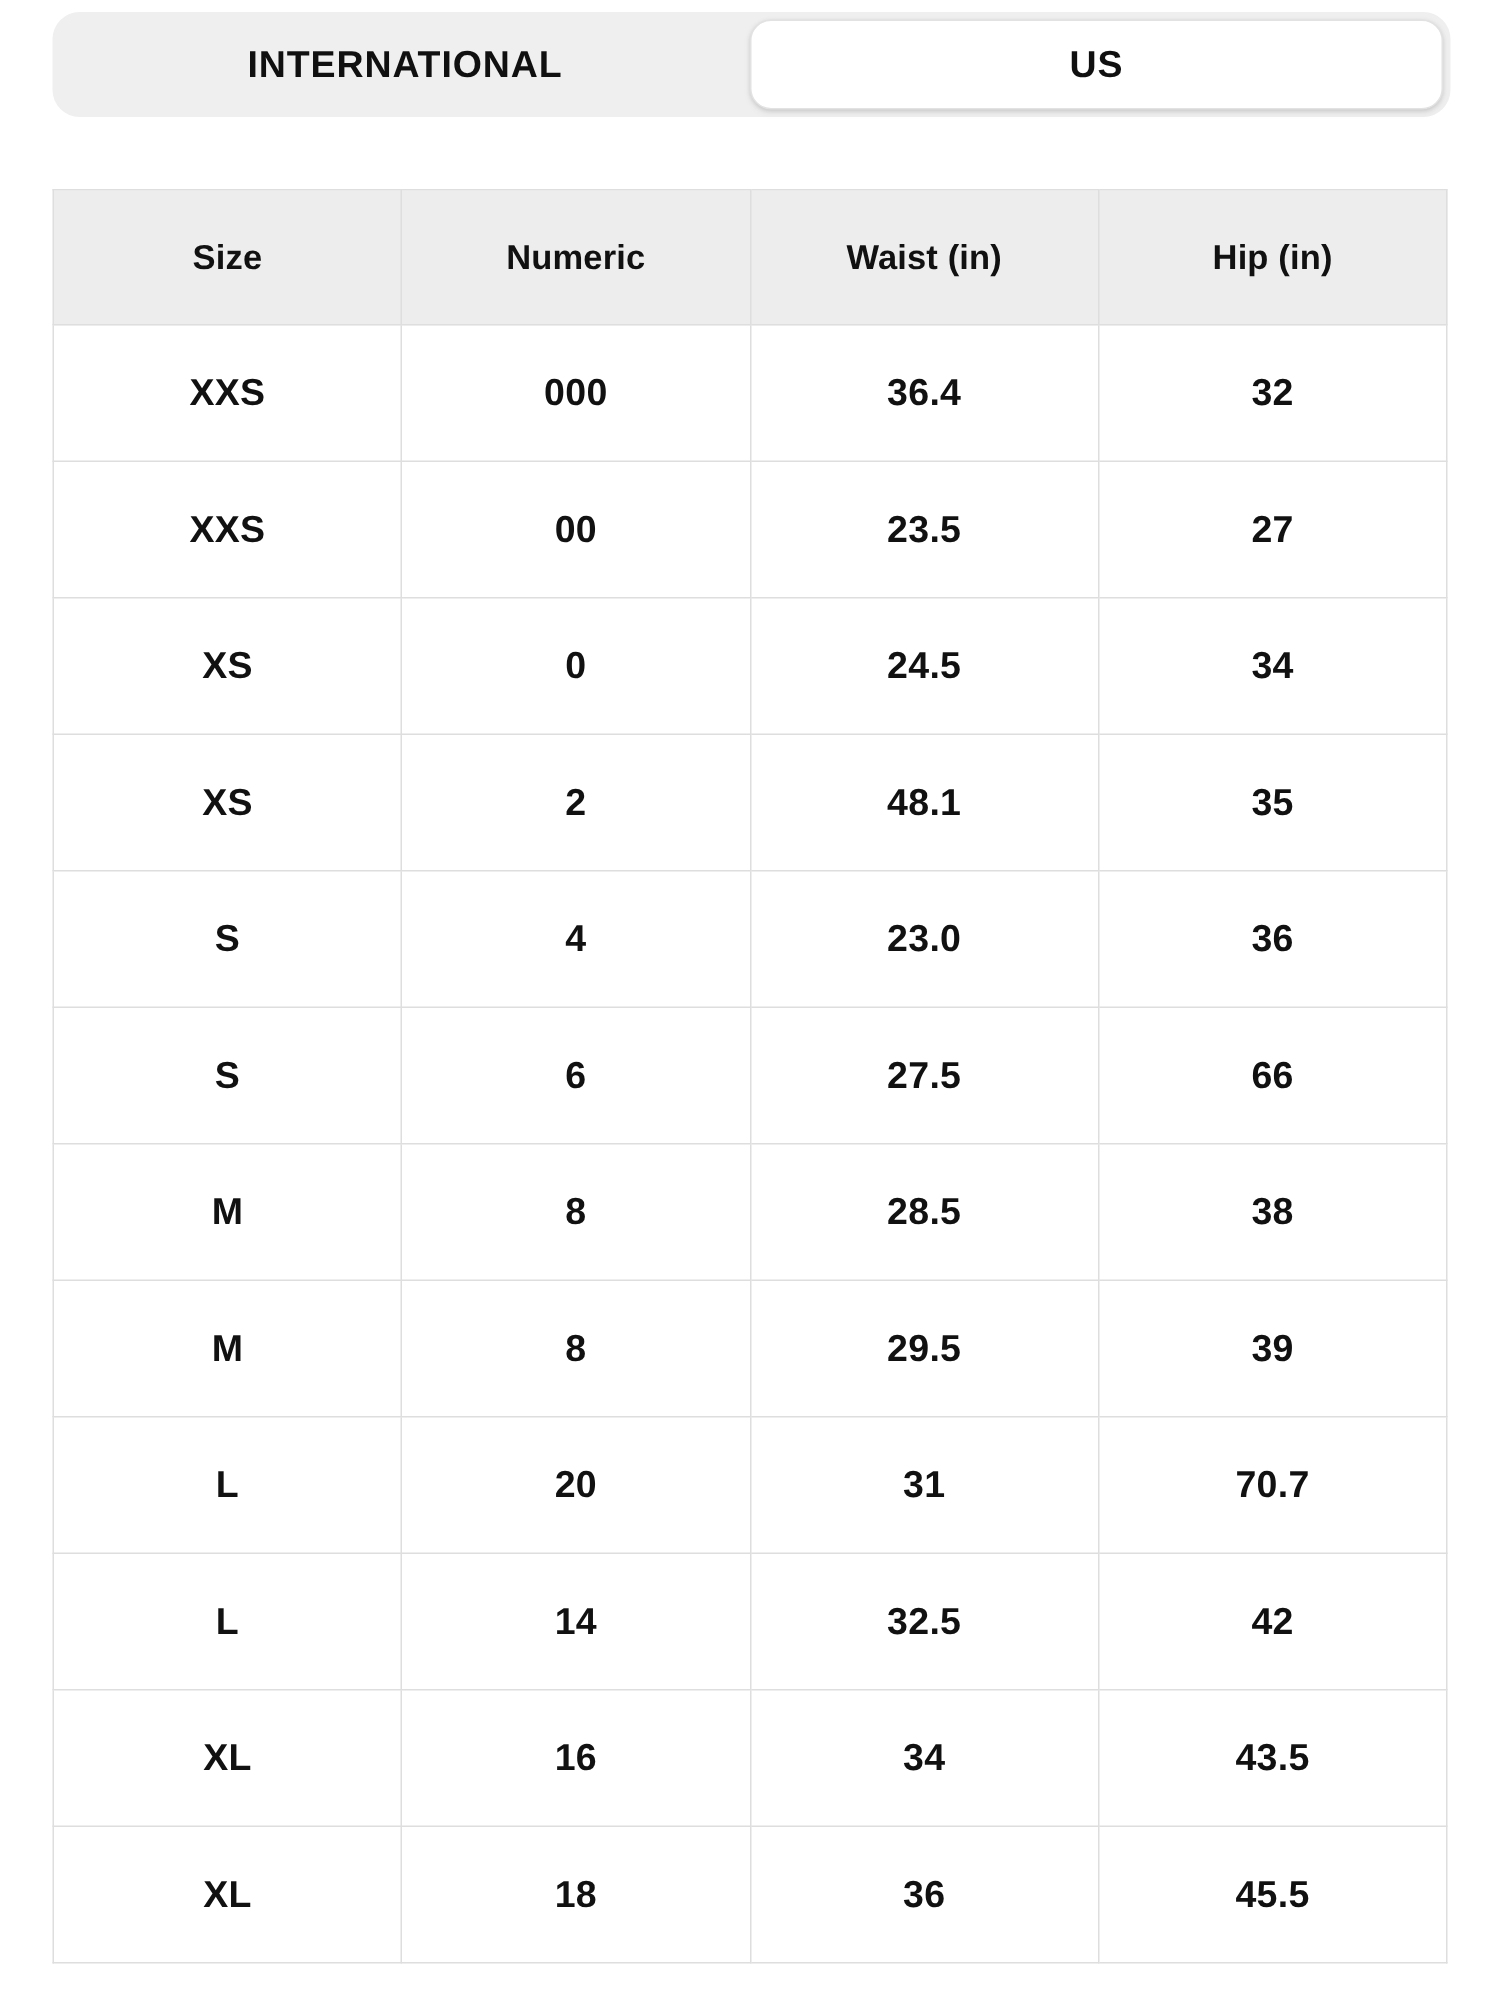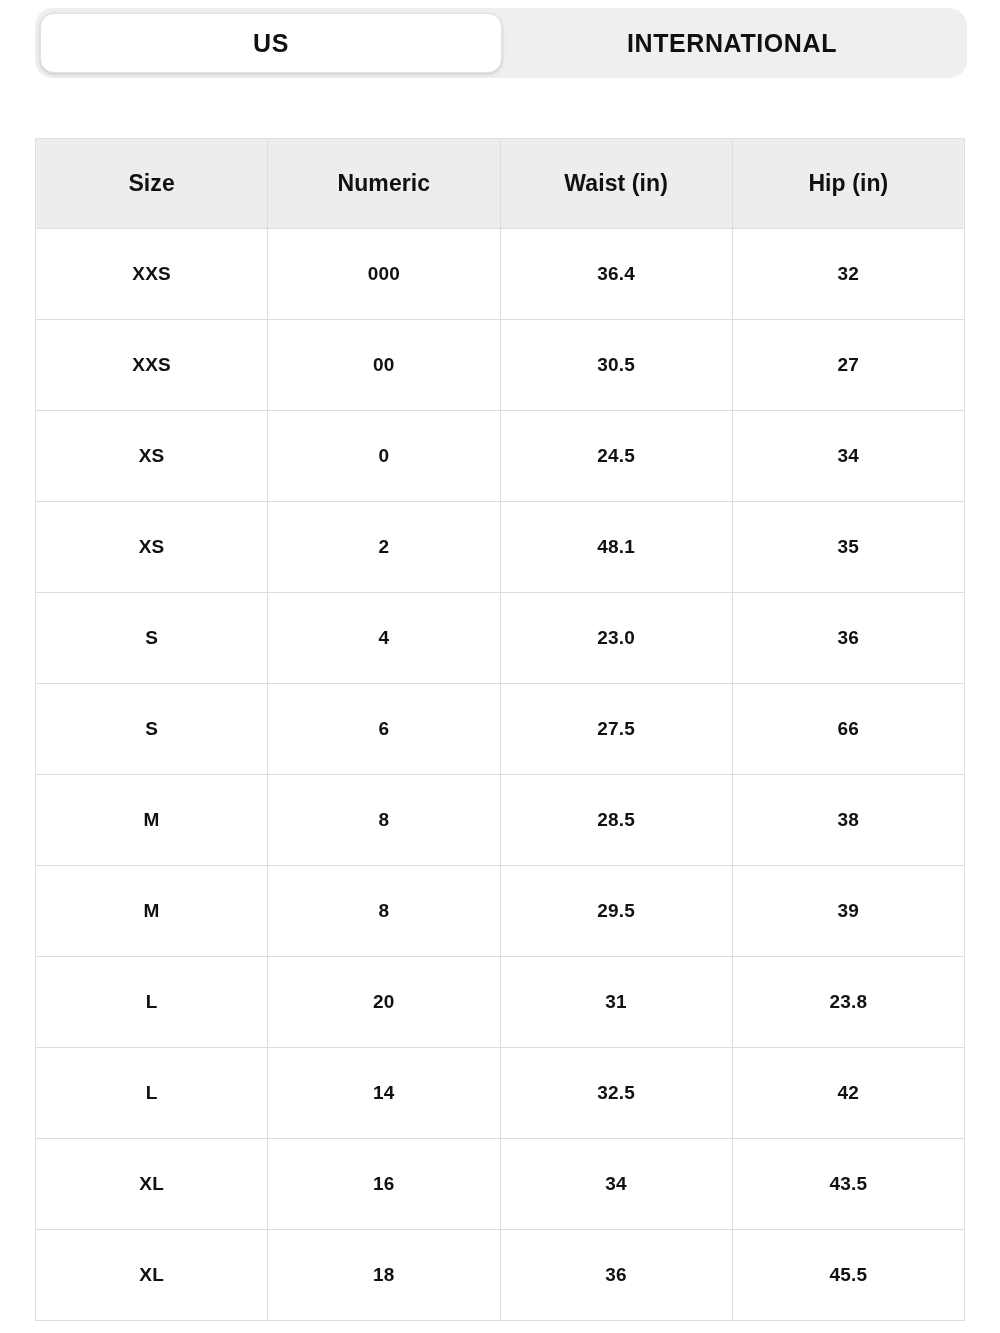--- a/index.html
+++ b/index.html
@@ -57,21 +57,21 @@
     box-shadow: 0 1px 3px rgba(0,0,0,0.13), 0 2px 6px rgba(0,0,0,0.05);
   }
   .seg-btn.inactive {
     background: transparent;
   }
 
   
   .size-table {
     position: absolute;
     left: 35px;
-    top: 138px;
+    top: 126px;
     width: 930px;
     border-collapse: collapse;
     table-layout: fixed;
   }
   .size-table col { width: 25%; }
 
   .size-table th,
   .size-table td {
     border: 1px solid #dedede;
     text-align: center;
@@ -84,37 +84,37 @@
     height: 90px;
     font-size: 23px;
     font-weight: bold;
     color: #111111;
     letter-spacing: 0.1px;
   }
 
   .size-table tbody td {
     background: #ffffff;
     height: 91px;
-    font-size: 19px;
+    font-size: 25px;
     font-weight: bold;
     color: #111111;
     letter-spacing: 0.2px;
   }
 </style>
 </head>
 <body>
 
 <div class="page">
 
   <div class="segmented">
+    <div class="seg-btn inactive">
+      <span>INTERNATIONAL</span>
+    </div>
     <div class="seg-btn active">
       <span>US</span>
-    </div>
-    <div class="seg-btn inactive">
-      <span>INTERNATIONAL</span>
     </div>
   </div>
 
   <table class="size-table">
     <colgroup>
       <col>
         <col>
         <col>
         <col>
     </colgroup>
@@ -129,21 +129,21 @@
     <tbody id="table-body">
         <tr>
           <td>XXS</td>
           <td>000</td>
           <td>36.4</td>
           <td>32</td>
         </tr>
         <tr>
           <td>XXS</td>
           <td>00</td>
-          <td>30.5</td>
+          <td>23.5</td>
           <td>27</td>
         </tr>
         <tr>
           <td>XS</td>
           <td>0</td>
           <td>24.5</td>
           <td>34</td>
         </tr>
         <tr>
           <td>XS</td>
@@ -172,21 +172,21 @@
         <tr>
           <td>M</td>
           <td>8</td>
           <td>29.5</td>
           <td>39</td>
         </tr>
         <tr>
           <td>L</td>
           <td>20</td>
           <td>31</td>
-          <td>23.8</td>
+          <td>70.7</td>
         </tr>
         <tr>
           <td>L</td>
           <td>14</td>
           <td>32.5</td>
           <td>42</td>
         </tr>
         <tr>
           <td>XL</td>
           <td>16</td>

